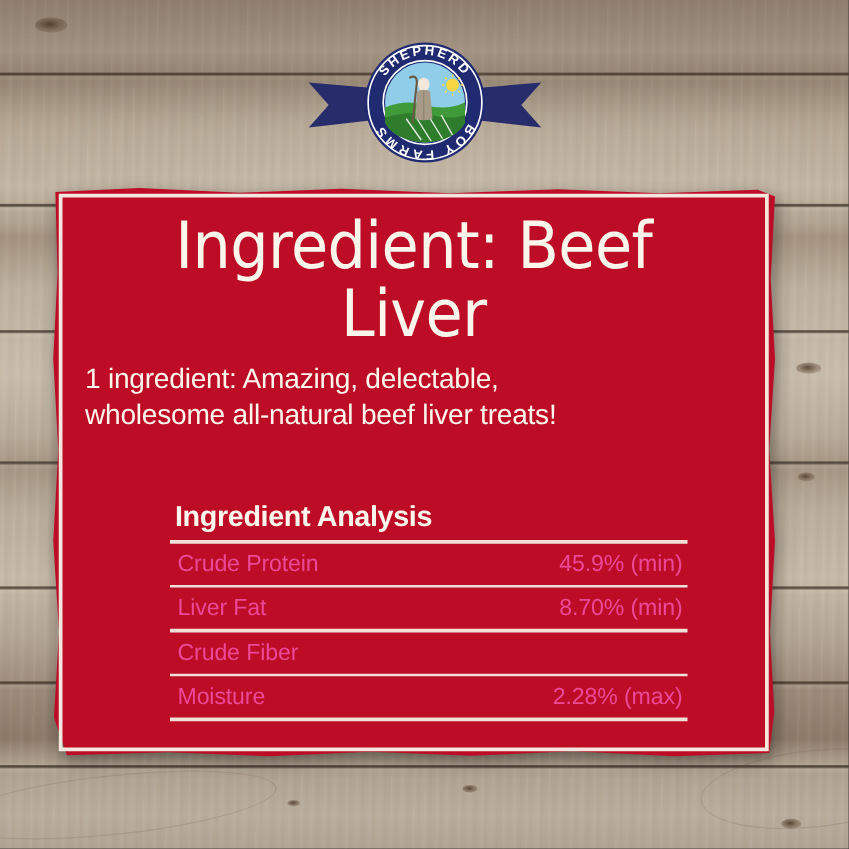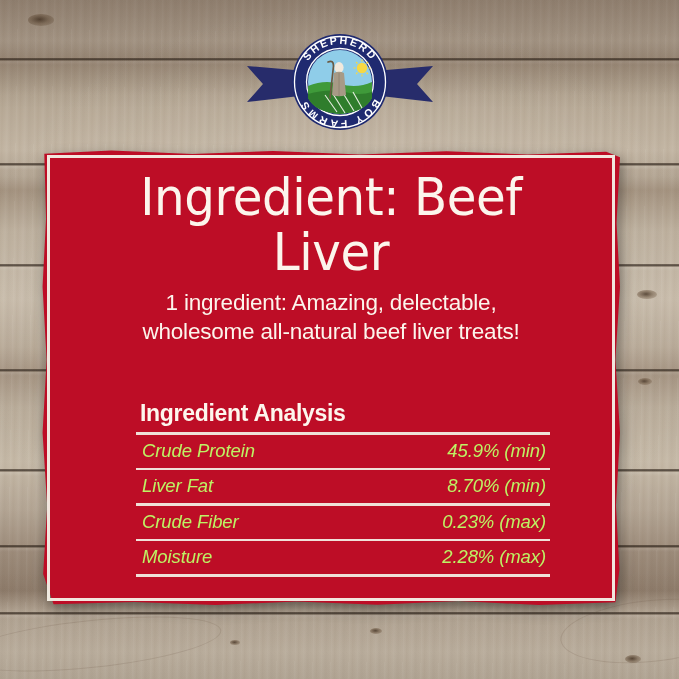--- a/index.html
+++ b/index.html
@@ -138,21 +138,20 @@
     font-weight: 400;
     font-size: 52px;
     line-height: 1.06;
     letter-spacing: -0.5px;
     color: #fcf5ec;
     transform: scaleX(0.93);
   }
 
   .blurb {
     margin: 8px 0 0 0;
-    text-align: center;
     font-size: 22.5px;
     line-height: 1.30;
     color: #fcf5ec;
     letter-spacing: -0.2px;
   }
   .blurb div { white-space: nowrap; }
 
   
   .analysis {
     position: absolute;
@@ -172,22 +171,21 @@
     background: #f2ece1;
     opacity: 0.95;
   }
   .row {
     display: flex;
     align-items: flex-start;
     justify-content: space-between;
     padding: 5px 4px 6px 6px;
     font-size: 18.5px;
     letter-spacing: -0.1px;
-    color: #bef264;
-    font-style: italic;
+    color: #ec4899;
   }
   .row .val { white-space: nowrap; }
 </style>
 </head>
 <body>
 
 <div id="stage">
 
   <div class="wood"></div>
   <div class="seam" style="top:58px"></div>
@@ -285,21 +283,20 @@
 
         <div class="rule"></div>
         <div class="row">
           <span class="lbl">Liver Fat</span>
           <span class="val">8.70% (min)</span>
         </div>
 
         <div class="rule"></div>
         <div class="row">
           <span class="lbl">Crude Fiber</span>
-          <span class="val">0.23% (max)</span>
         </div>
 
         <div class="rule"></div>
         <div class="row">
           <span class="lbl">Moisture</span>
           <span class="val">2.28% (max)</span>
         </div>
 
         <div class="rule"></div>
       </div>

